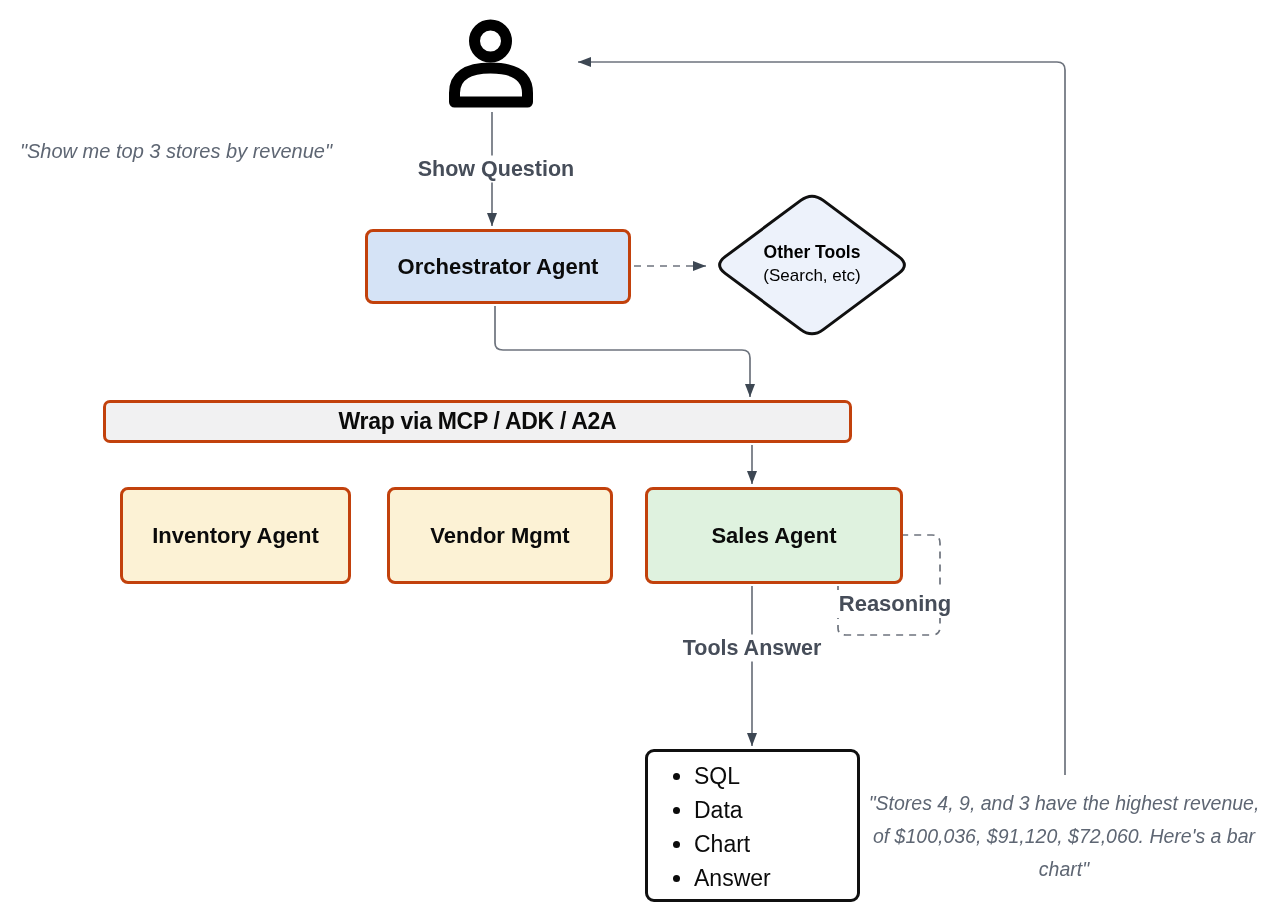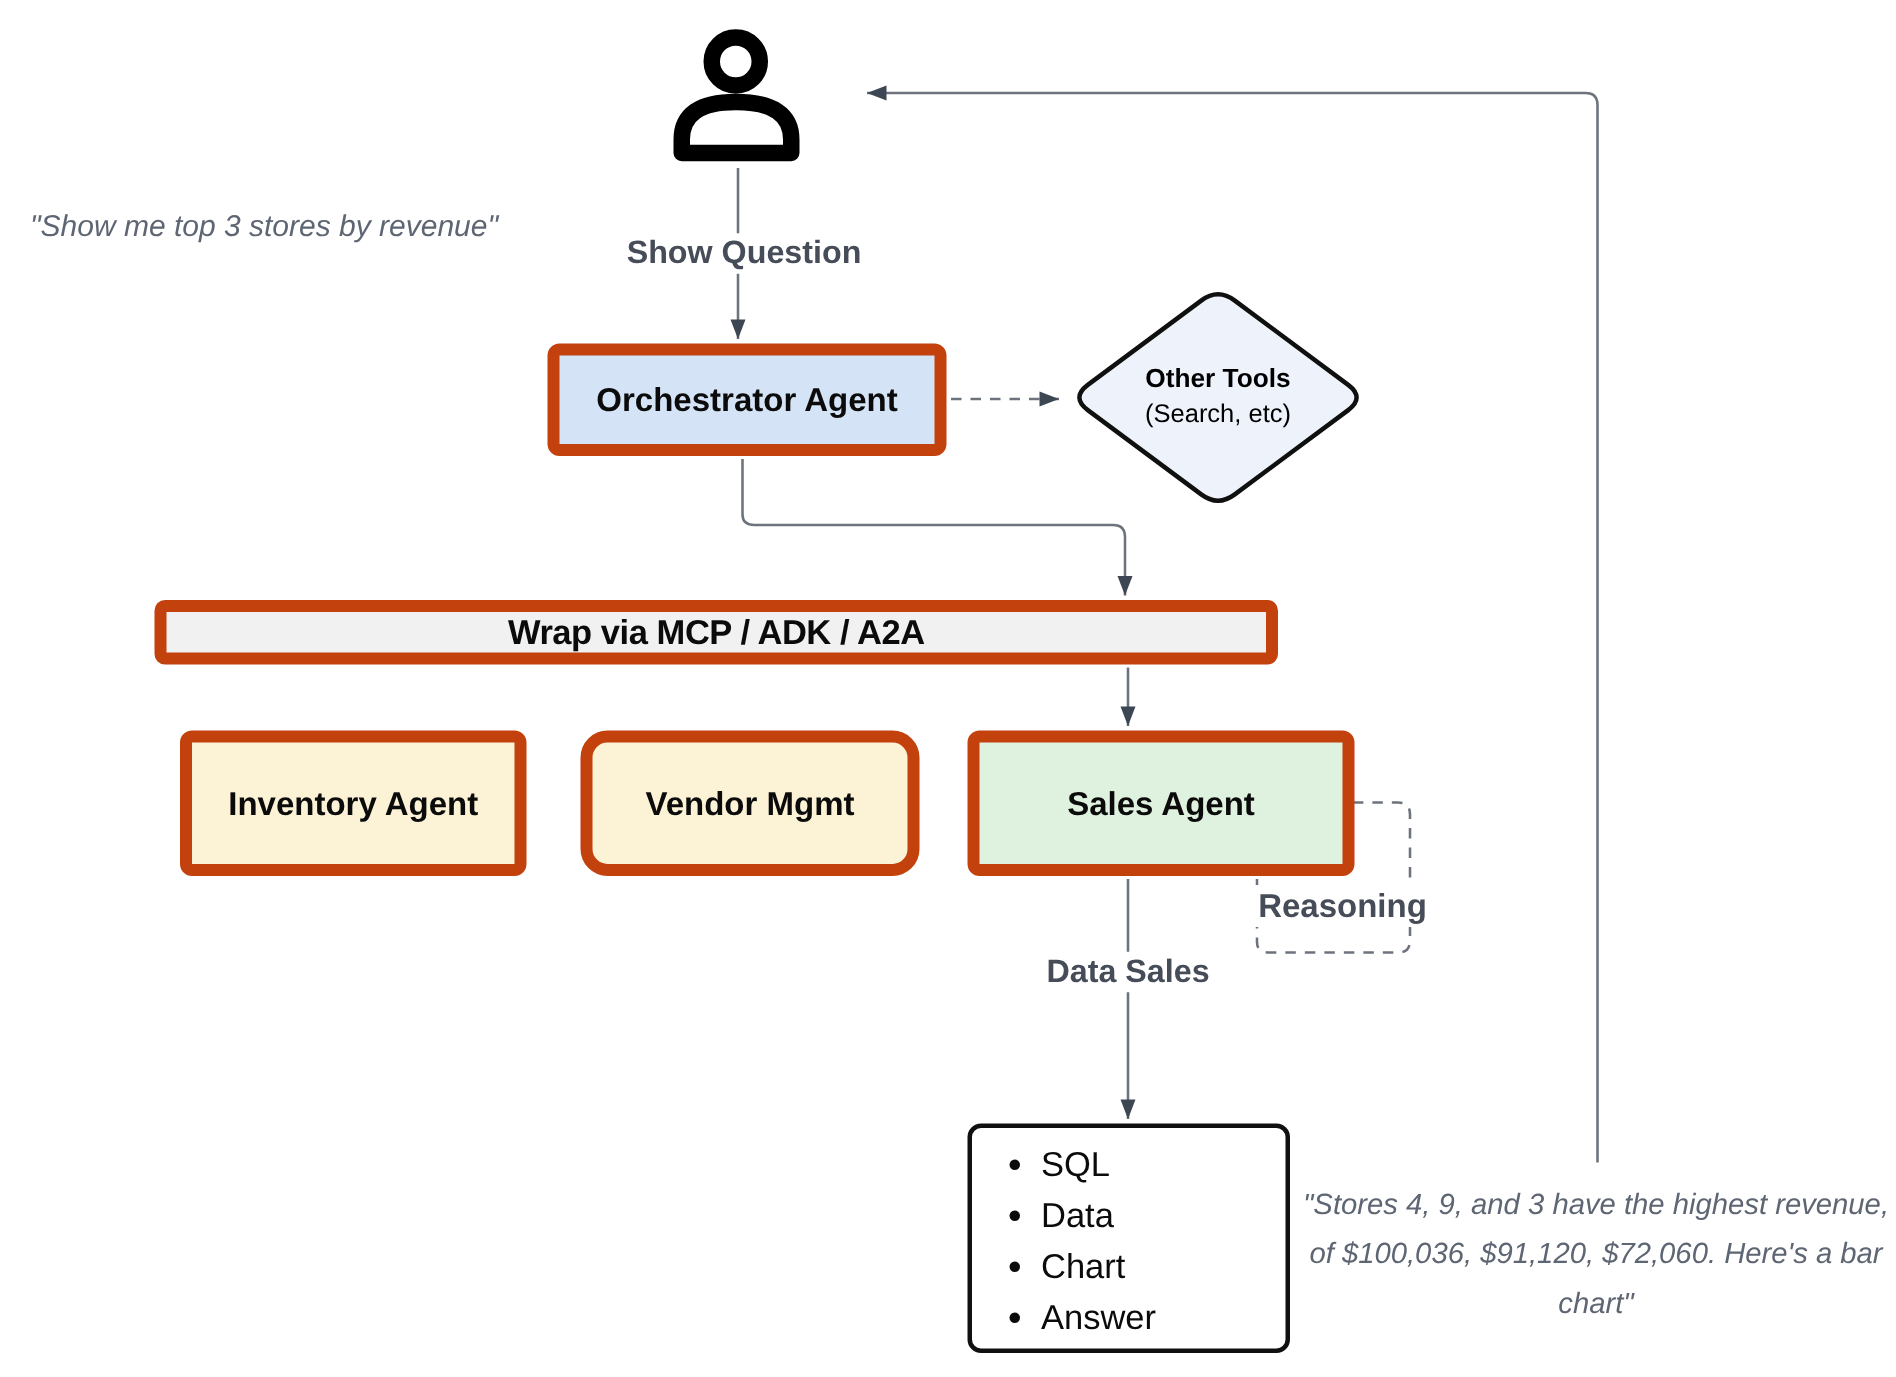--- a/index.html
+++ b/index.html
@@ -14,32 +14,32 @@
   svg.overlay {
     position: absolute;
     left: 0; top: 0;
     width: 1264px; height: 918px;
   }
   .node {
     position: absolute;
     display: flex;
     align-items: center;
     justify-content: center;
-    border: 8px solid #c2410c;
+    border: 3px solid #c2410c;
     border-radius: 8px;
     font-weight: bold;
     font-size: 22px;
     color: #0b0b0b;
     text-align: center;
     box-sizing: border-box;
   }
   #orchestrator { left: 365px; top: 229px; width: 266px; height: 75px; }
   #wrap-bar    { left: 103px; top: 400px; width: 749px; height: 43px; border-radius: 7px; font-size: 23px; letter-spacing: -0.3px; }
   #inventory   { left: 120px; top: 487px; width: 231px; height: 97px; }
-  #vendor      { left: 387px; top: 487px; width: 226px; height: 97px; border-radius: 18px; }
+  #vendor      { left: 387px; top: 487px; width: 226px; height: 97px; }
   #sales       { left: 645px; top: 487px; width: 258px; height: 97px; }
   #output-box  {
     position: absolute;
     left: 645px; top: 749px; width: 215px; height: 153px;
     background: #ffffff;
     border: 3px solid #101010;
     border-radius: 9px;
     box-sizing: border-box;
   }
   #output-box ul {
@@ -130,21 +130,21 @@
 
   <svg id="person-icon" viewBox="0 0 88 100">
     <circle cx="42" cy="31" r="16" fill="none" stroke="#000000" stroke-width="11"></circle>
     <path d="M6,92 v-9 q0,-25 36,-25 q37,0 37,25 v9 z" fill="none" stroke="#000000" stroke-width="11" stroke-linejoin="round"></path>
   </svg>
 
   <div class="quote" id="quote-left">"Show me top 3 stores by revenue"</div>
   <div class="quote" id="quote-right">"Stores 4, 9, and 3 have the highest revenue, of $100,036, $91,120, $72,060. Here's a bar chart"</div>
 
   <div class="edge-label" id="lbl-data-question">Show Question</div>
-  <div class="edge-label" id="lbl-data-answer">Data Sales</div>
+  <div class="edge-label" id="lbl-data-answer">Tools Answer</div>
   <div class="edge-label" id="lbl-reasoning">Reasoning</div>
 
   <div class="node" id="orchestrator" style="background: rgb(213, 227, 246);">Orchestrator Agent</div>
 
   <div id="diamond-text">
     <div class="dt-title">Other Tools</div>
     <div class="dt-sub">(Search, etc)</div>
   </div>
 
   <div class="node" id="wrap-bar" style="background: rgb(241, 241, 242);">Wrap via MCP / ADK / A2A</div>

